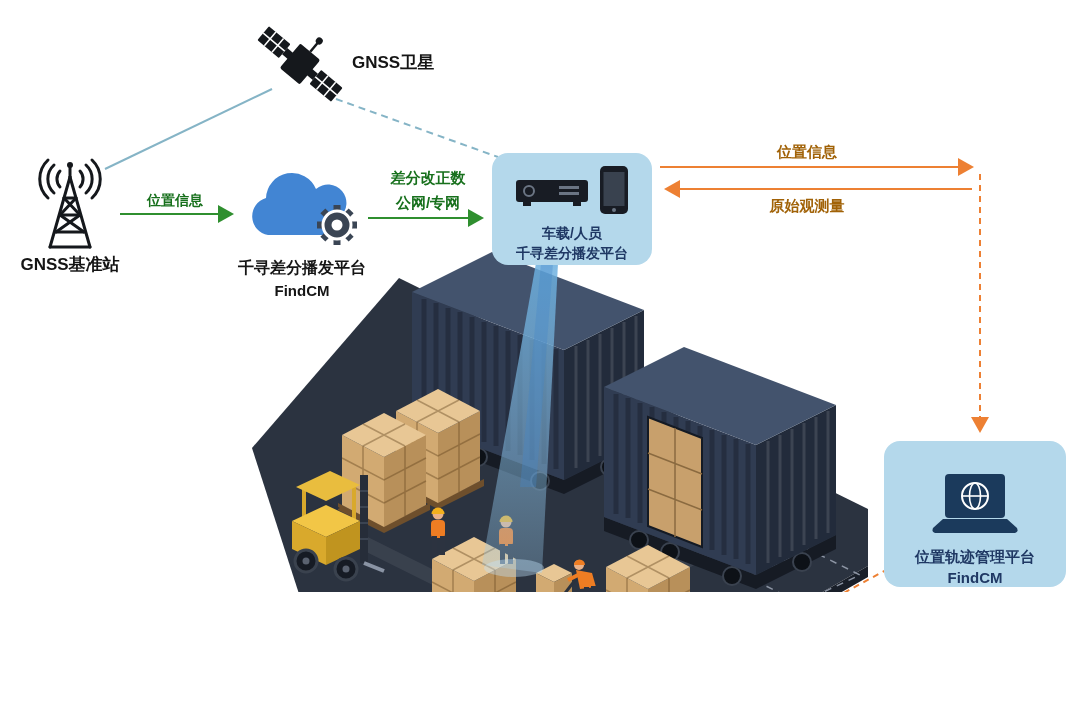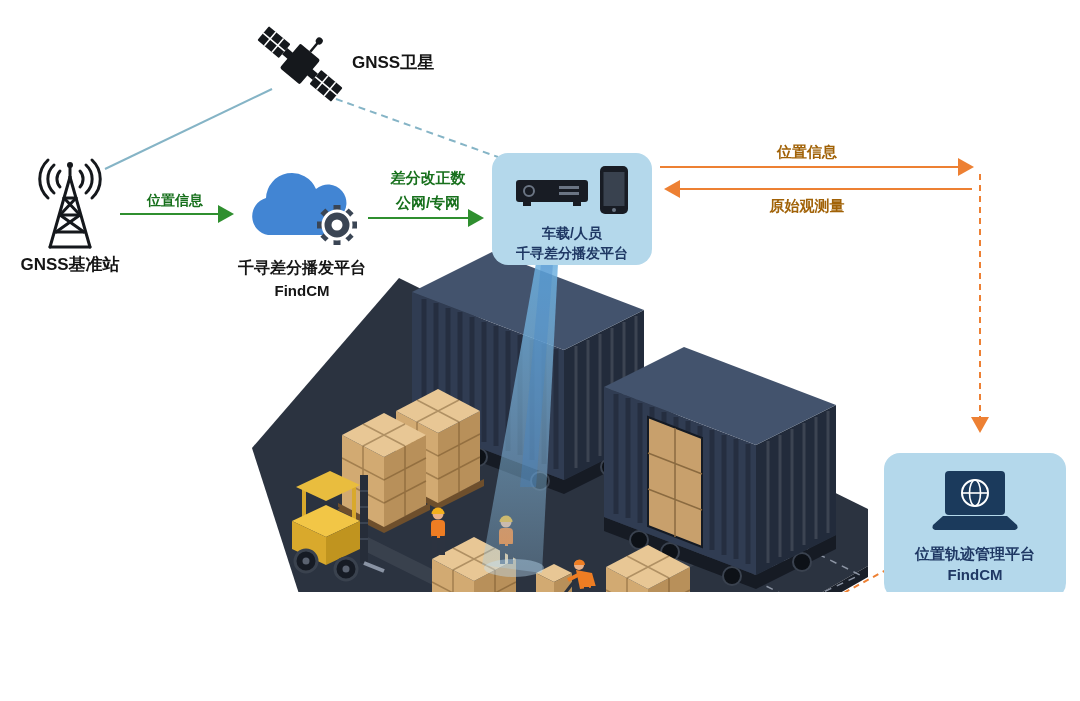--- a/index.html
+++ b/index.html
@@ -16,21 +16,21 @@
   .node-label { font-size: 17px; font-weight: 700; color: #151515; }
   .cloud-label-1 { font-size: 16px; font-weight: 700; color: #151515; }
   .cloud-label-2 { font-size: 15px; font-weight: 700; color: #151515; margin-top: 3px; }
   .link-green { font-size: 14px; font-weight: 600; color: #17701c; }
   .link-dark  { font-size: 15px; font-weight: 700; color: #a16207; }
   .panel {
     position: absolute; background: #b4d8eb; border-radius: 16px;
     display: flex; flex-direction: column; align-items: center;
   }
   .terminal-panel { left: 492px; top: 136px; width: 160px; height: 112px; padding-top: 13px; justify-content: center; }
-  .finds-panel { left: 884px; top: 436px; width: 182px; height: 146px; padding-top: 16px; }
+  .finds-panel { left: 884px; top: 424px; width: 182px; height: 146px; padding-top: 31px; }
   .device-row { display: flex; align-items: flex-end; gap: 10px; height: 52px; }
   .panel-label { font-size: 14px; font-weight: 700; color: #1f3864; line-height: 1.4; }
   .finds-label-1 { font-size: 15px; font-weight: 700; color: #1f3864; margin-top: 8px; }
   .finds-label-2 { font-size: 15px; font-weight: 700; color: #1f3864; margin-top: 2px; }
 </style>
 </head>
 <body>
 
 <div class="canvas">
 

